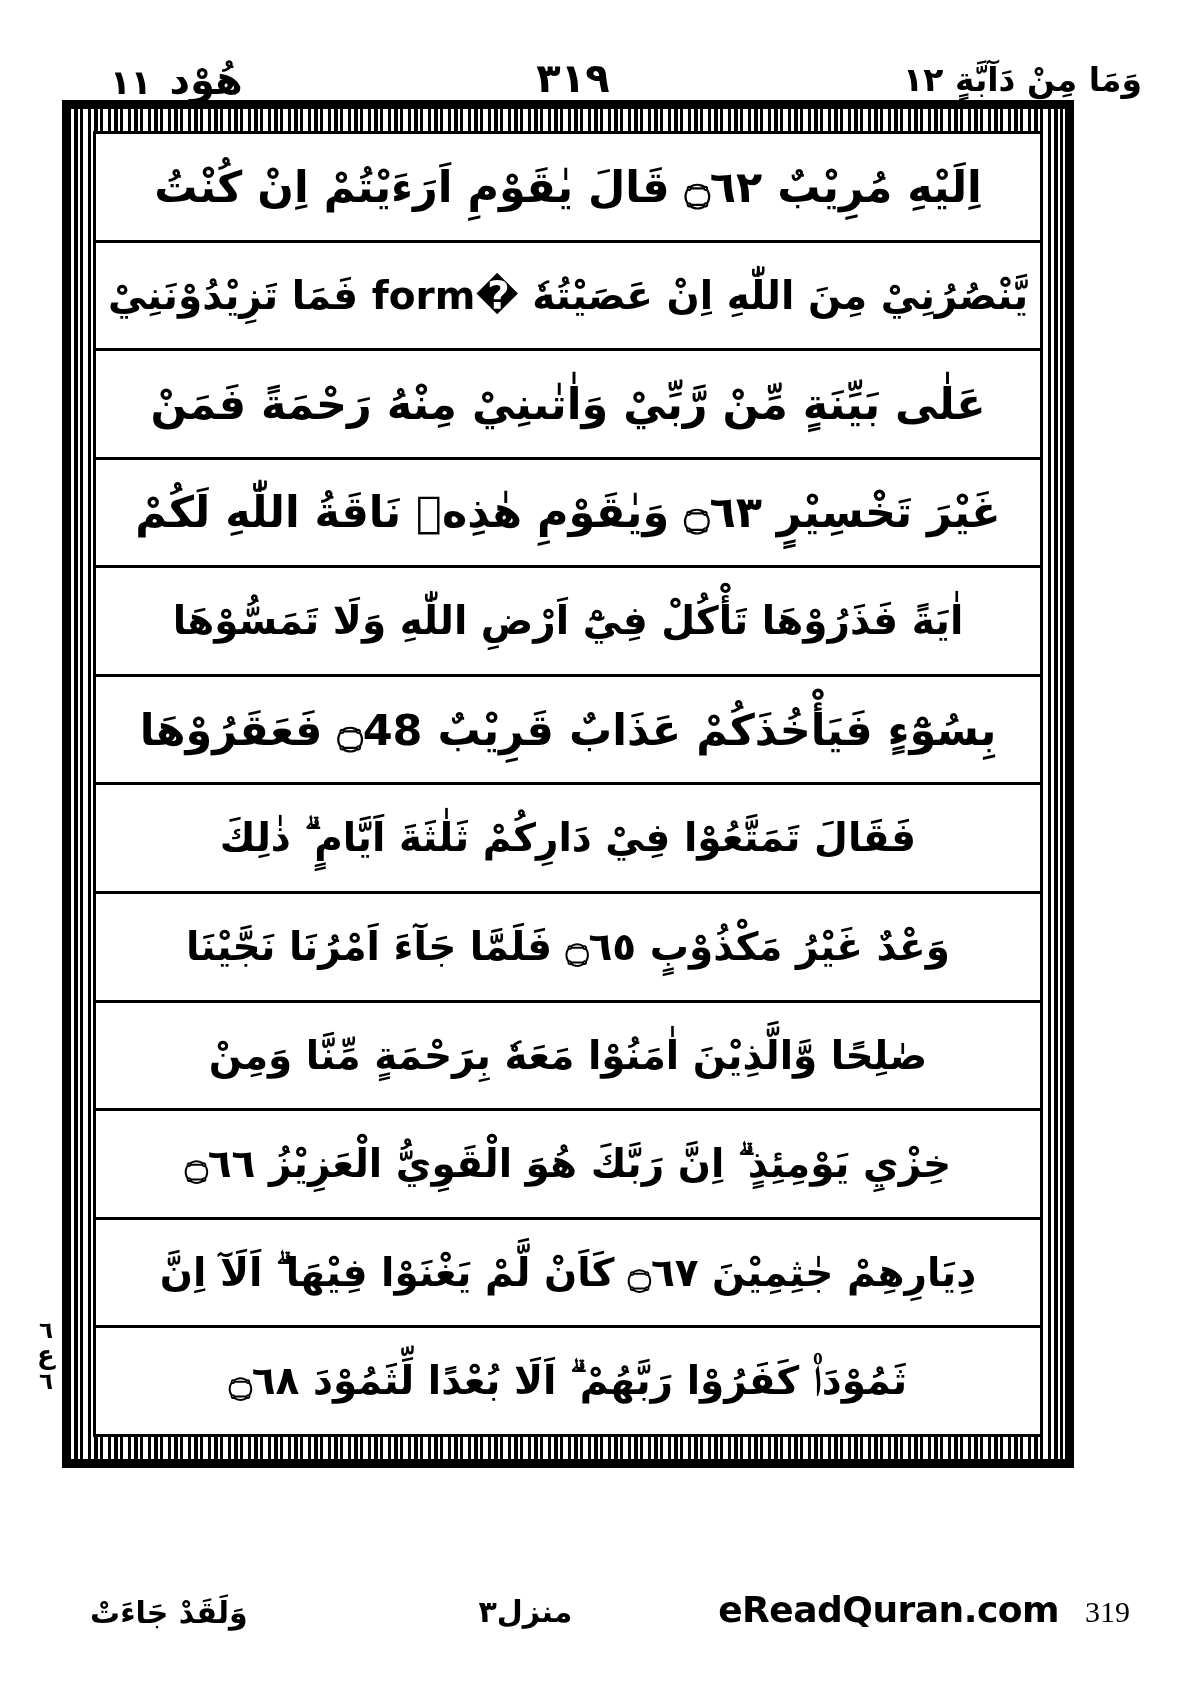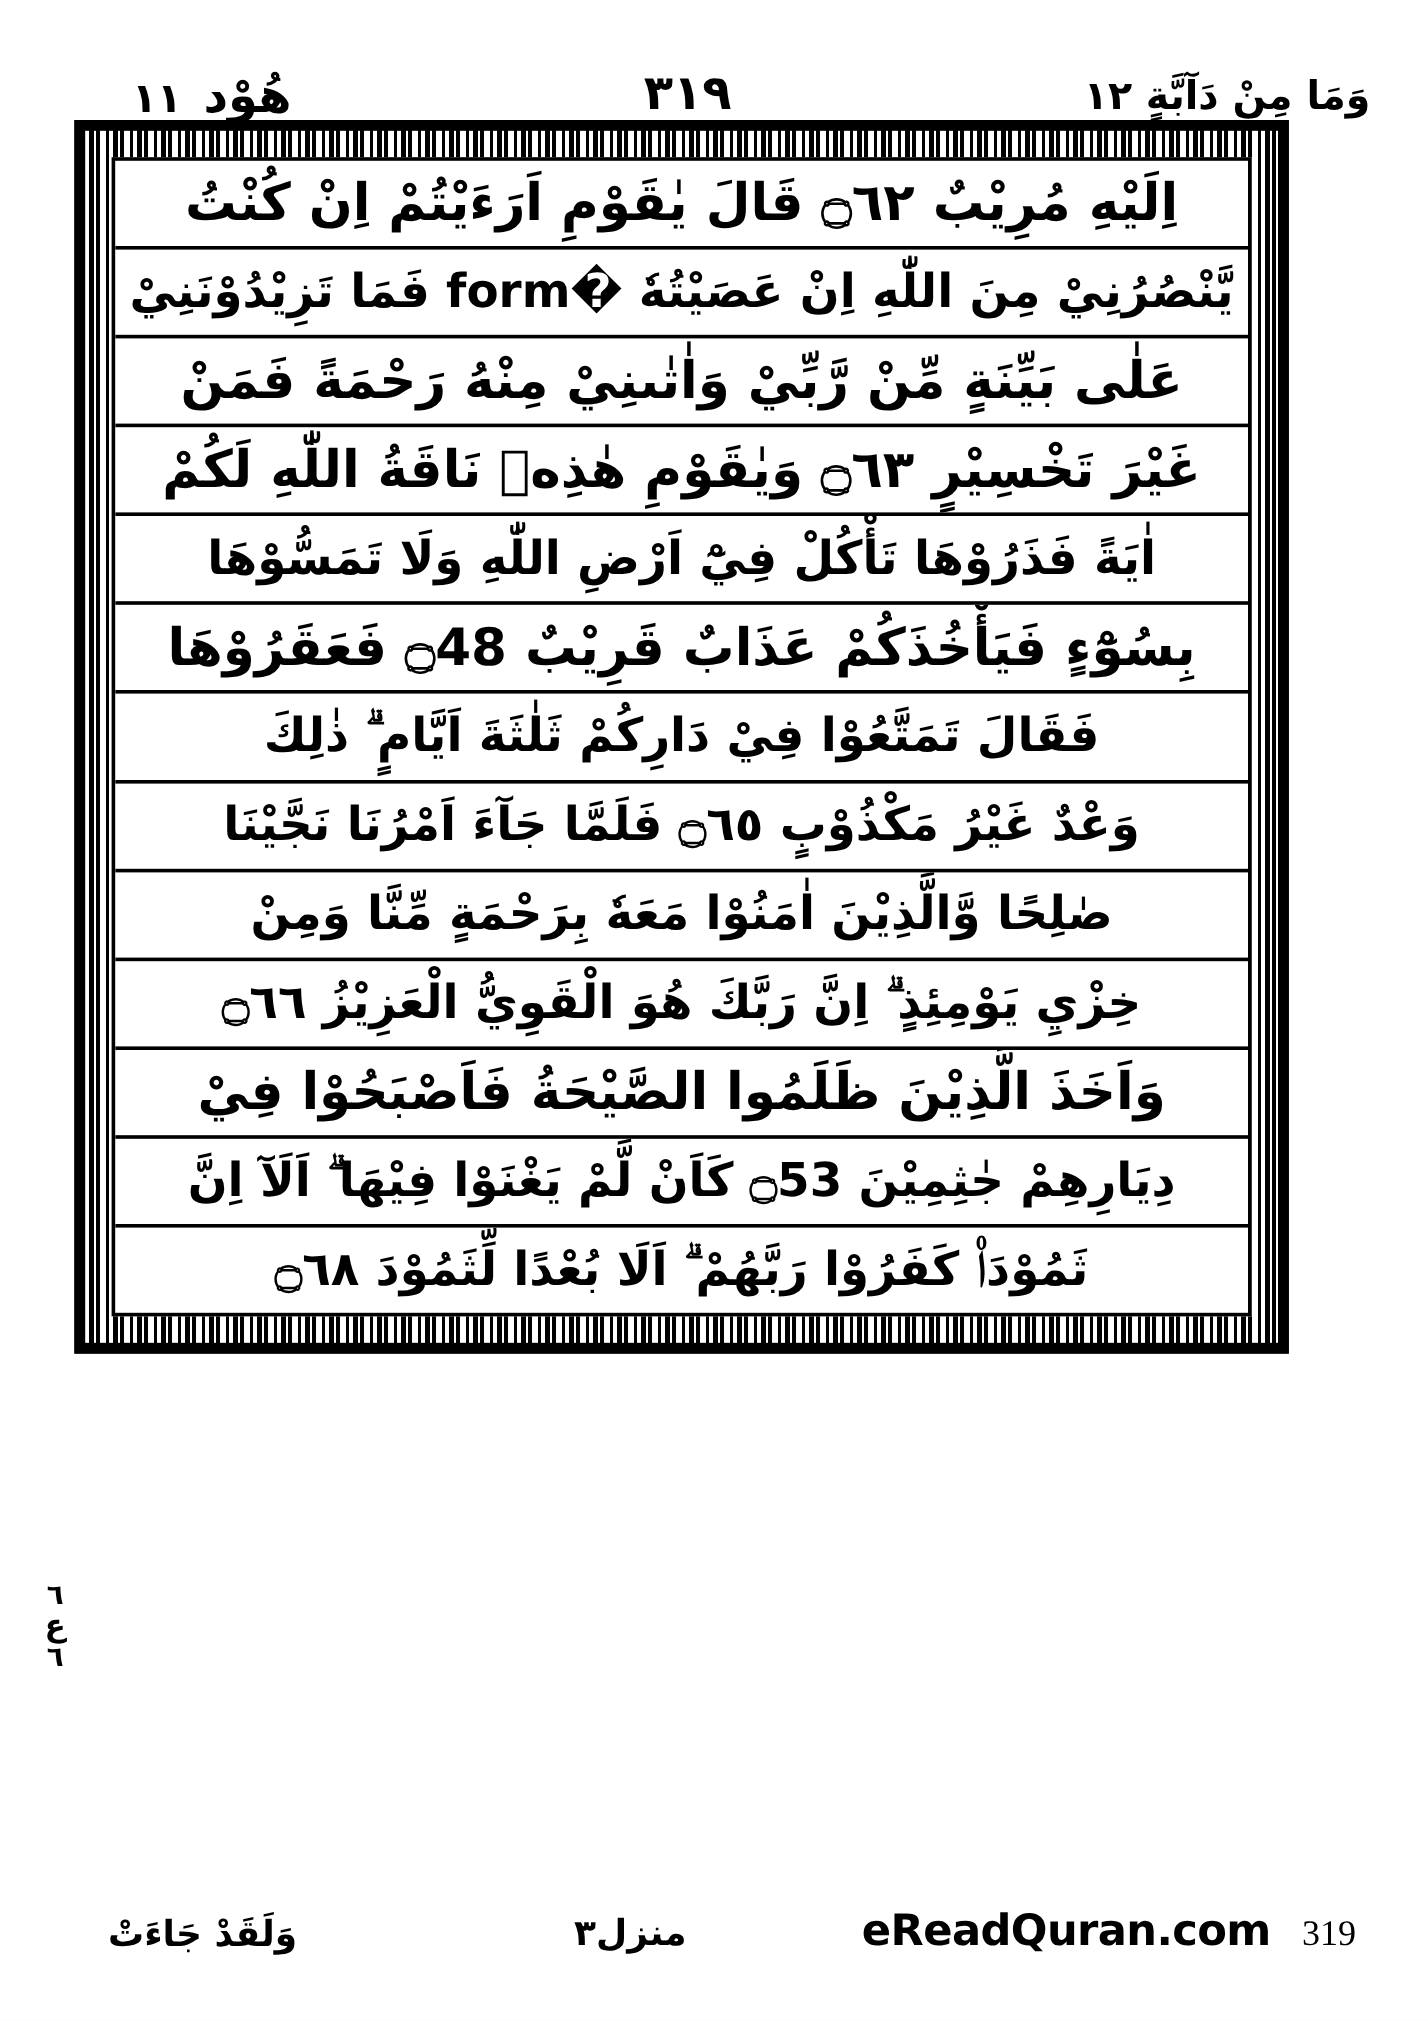--- a/index.html
+++ b/index.html
@@ -60,21 +60,21 @@
     padding-right: 18px;
     transform: translateY(-4px);
   }
 
   
   .frame-outer {
     position: absolute;
     left: 62px;
     top: 100px;
     width: 1012px;
-    height: 1028px;
+    height: 1368px;
     box-sizing: border-box;
     border: 5px solid #000;
     background: #000;
     padding: 4px;
   }
   .frame-orn {
     position: absolute;
     inset: 4px;
     box-sizing: border-box;
     background:
@@ -231,24 +231,21 @@
         <div class="qline">
           <div class="qtext sm">وَعْدٌ غَيْرُ مَكْذُوْبٍ ۝٦٥ فَلَمَّا جَآءَ اَمْرُنَا نَجَّيْنَا</div>
         </div>
         <div class="qline">
           <div class="qtext sm">صٰلِحًا وَّالَّذِيْنَ اٰمَنُوْا مَعَهٗ بِرَحْمَةٍ مِّنَّا وَمِنْ</div>
         </div>
         <div class="qline">
           <div class="qtext sm">خِزْيِ يَوْمِئِذٍ ۗ اِنَّ رَبَّكَ هُوَ الْقَوِيُّ الْعَزِيْزُ ۝٦٦</div>
         </div>
         <div class="qline">
-          <div class="qtext">وَاَخَذَ الَّذِيْنَ ظَلَمُوا الصَّيْحَةُ فَاَصْبَحُوْا فِيْ</div>
-        </div>
-        <div class="qline">
-          <div class="qtext sm">دِيَارِهِمْ جٰثِمِيْنَ ۝53 كَاَنْ لَّمْ يَغْنَوْا فِيْهَا ۗ اَلَآ اِنَّ</div>
+          <div class="qtext sm">دِيَارِهِمْ جٰثِمِيْنَ ۝٦٧ كَاَنْ لَّمْ يَغْنَوْا فِيْهَا ۗ اَلَآ اِنَّ</div>
         </div>
         <div class="qline">
           <div class="qtext sm">ثَمُوْدَا۠ كَفَرُوْا رَبَّهُمْ ۗ اَلَا بُعْدًا لِّثَمُوْدَ ۝٦٨</div>
         </div>
       </div>
     </div>
   </div>
 
   <div class="ruku">
     <div class="r-top">٦</div>

